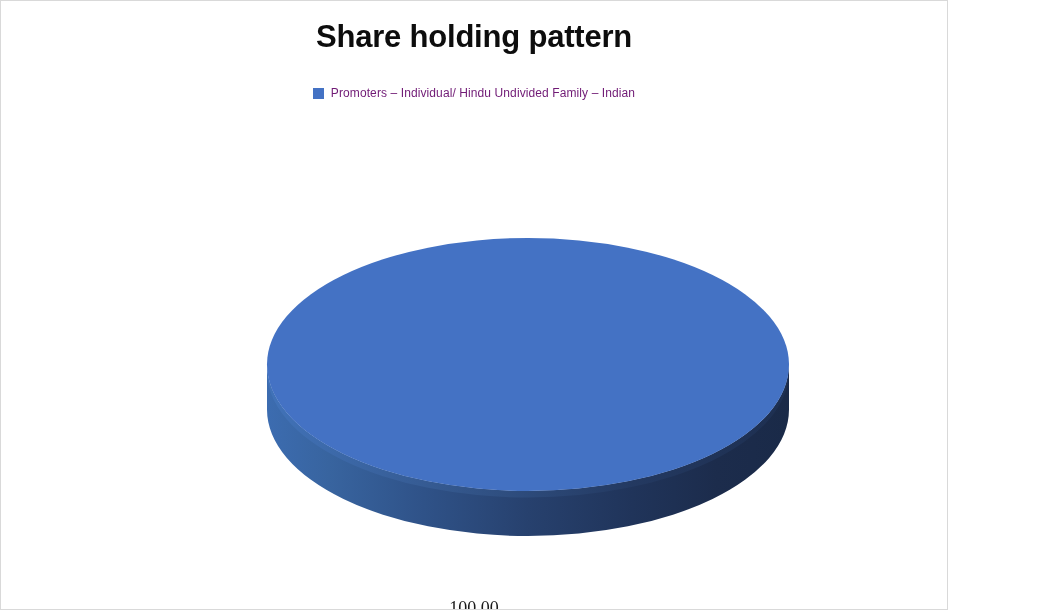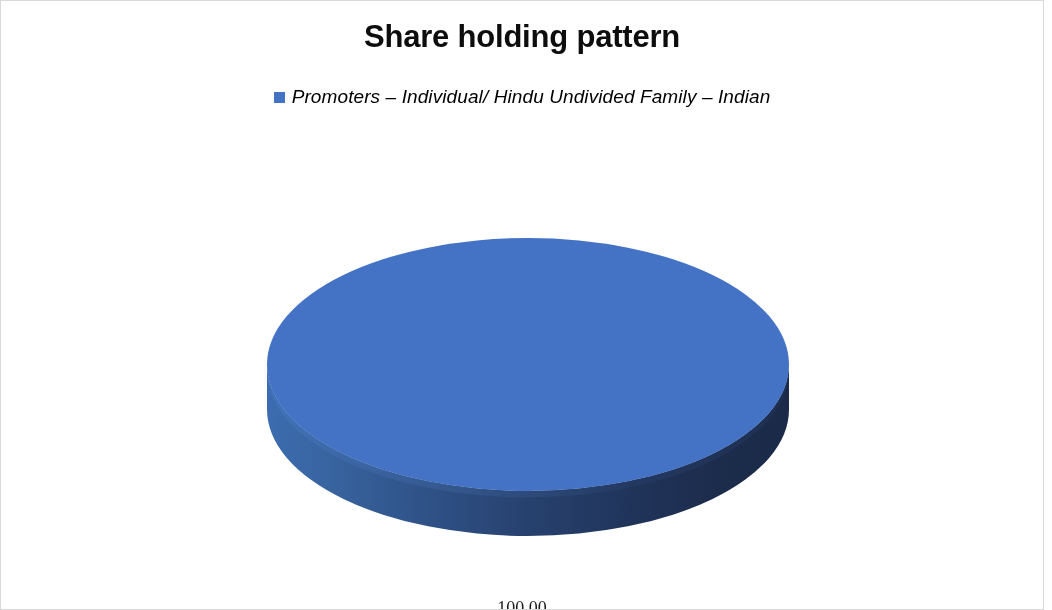--- a/index.html
+++ b/index.html
@@ -7,21 +7,21 @@
     margin: 0;
     padding: 0;
     background: #ffffff;
   }
   body {
     font-family: "Liberation Sans", sans-serif;
   }
 
   .chart-frame {
     position: relative;
-    width: 1044px;
+    width: 948px;
     height: 610px;
     background: #ffffff;
     border: 1px solid #d9d9d9;
     overflow: hidden;
   }
 
   
   .chart-title {
     position: absolute;
     top: 18px;
@@ -52,25 +52,24 @@
     gap: 7px;
   }
   .legend-swatch {
     width: 11px;
     height: 11px;
     background: #4472c4;
     flex: 0 0 auto;
     margin-top: 1px;
   }
   .legend-label {
-    font-size: 19px;
-    color: #000000;
+    font-size: 12px;
+    color: #701a75;
     white-space: nowrap;
     letter-spacing: 0.1px;
-    font-style: italic;
   }
 
   
   .plot-area {
     position: absolute;
     left: 0;
     top: 150px;
     width: 100%;
     height: 460px;
   }

